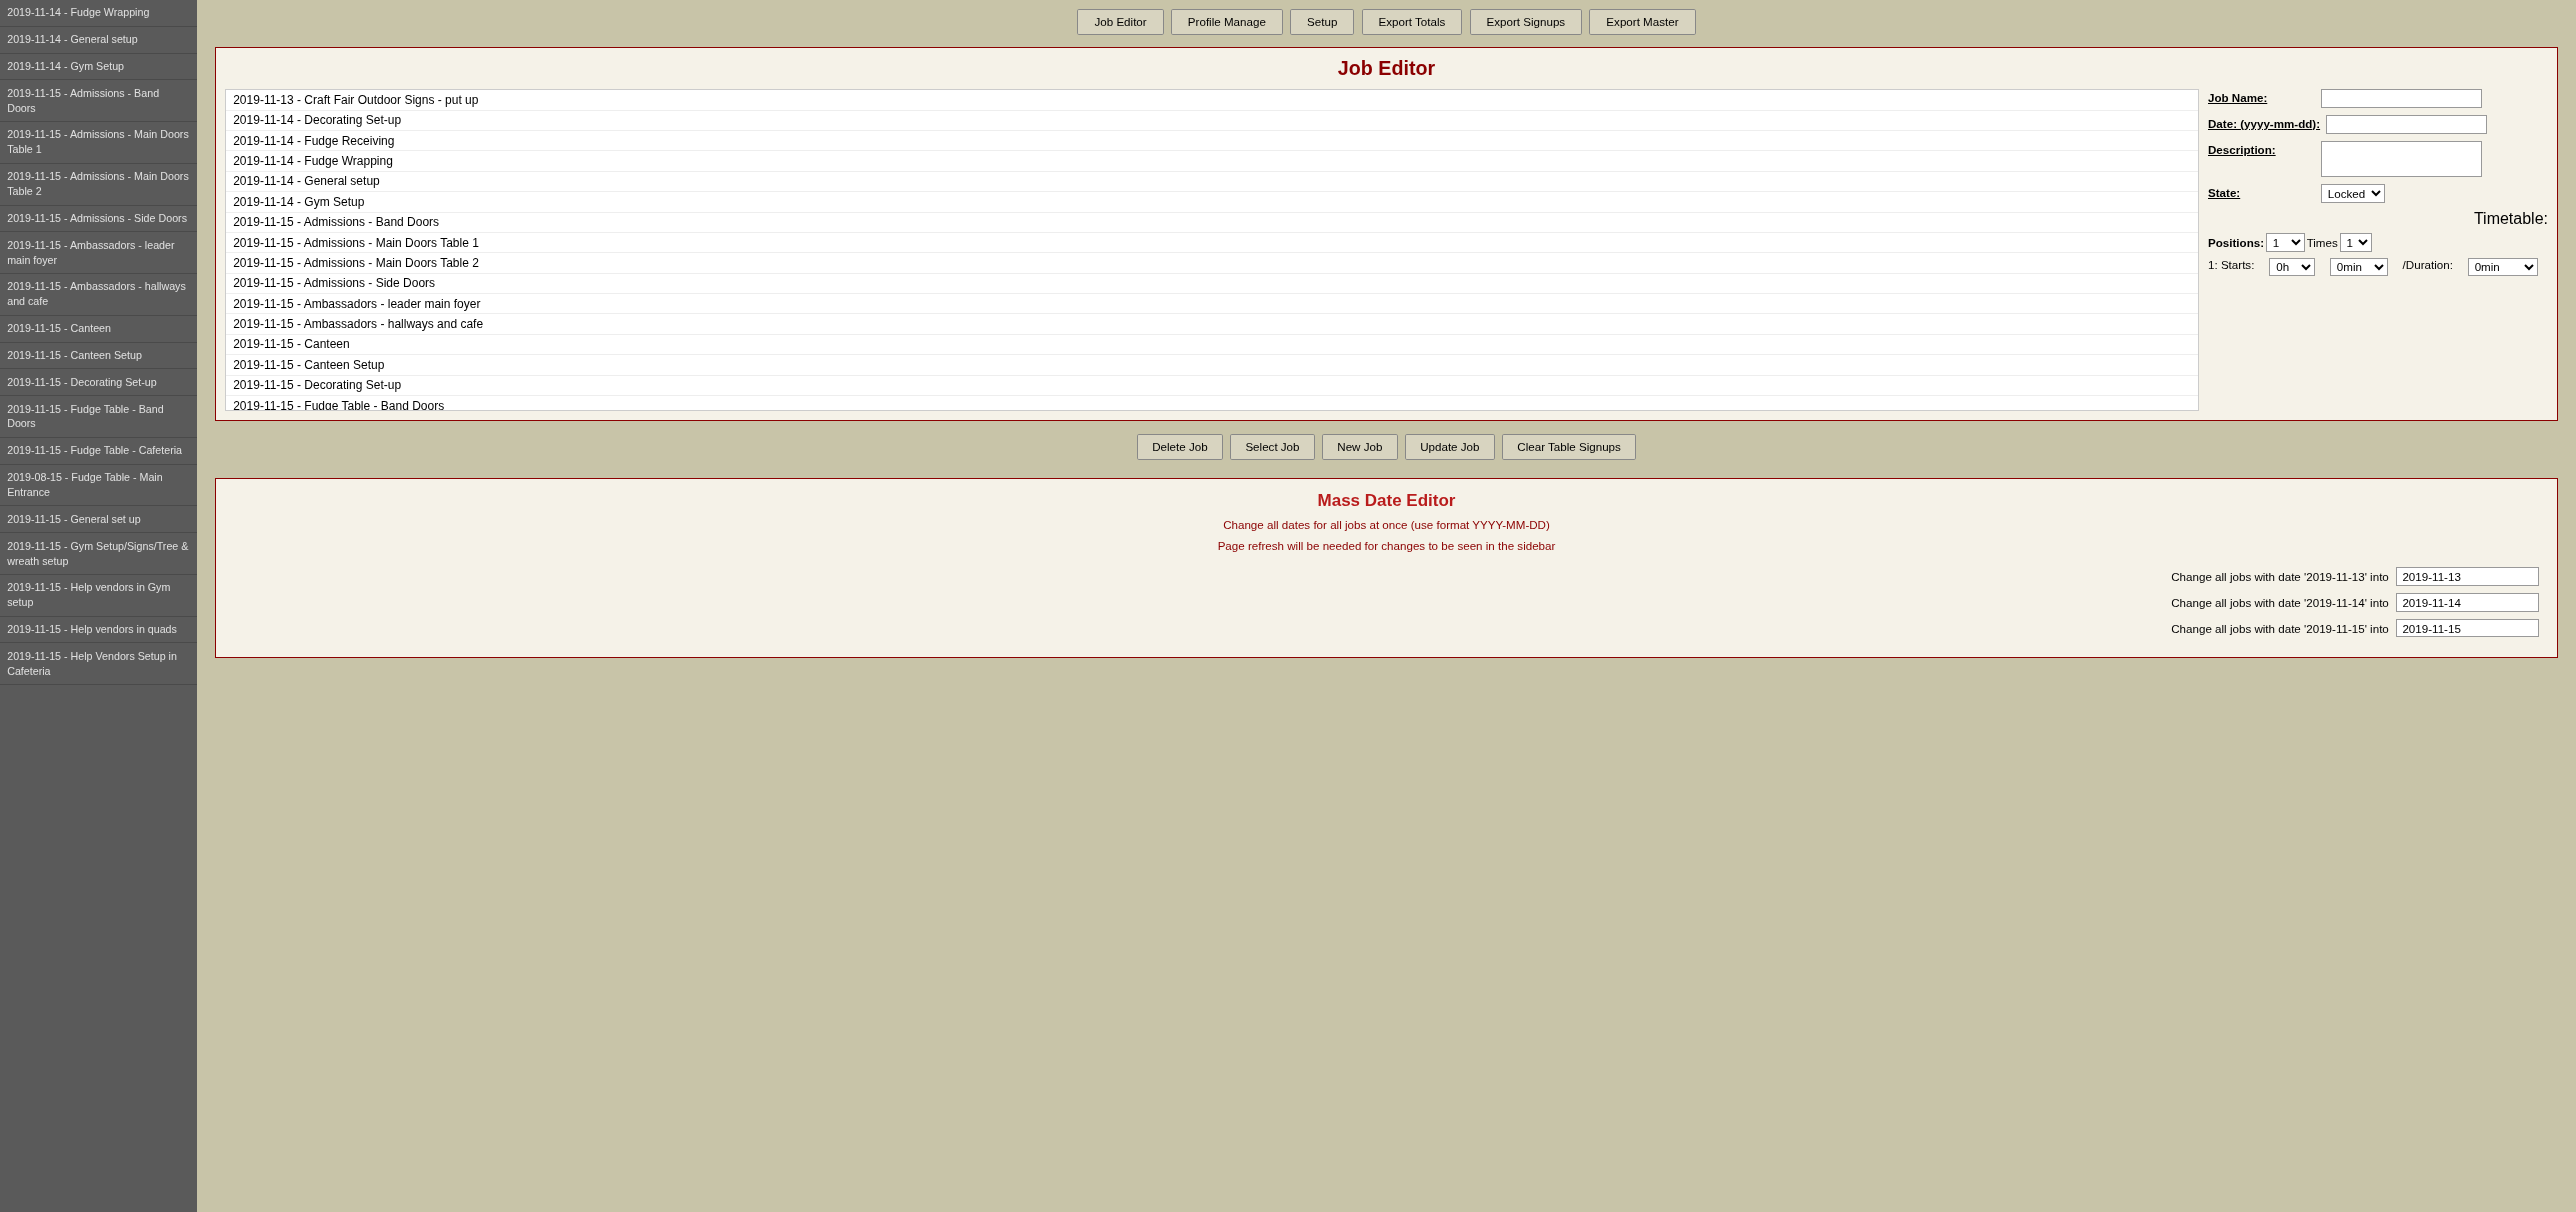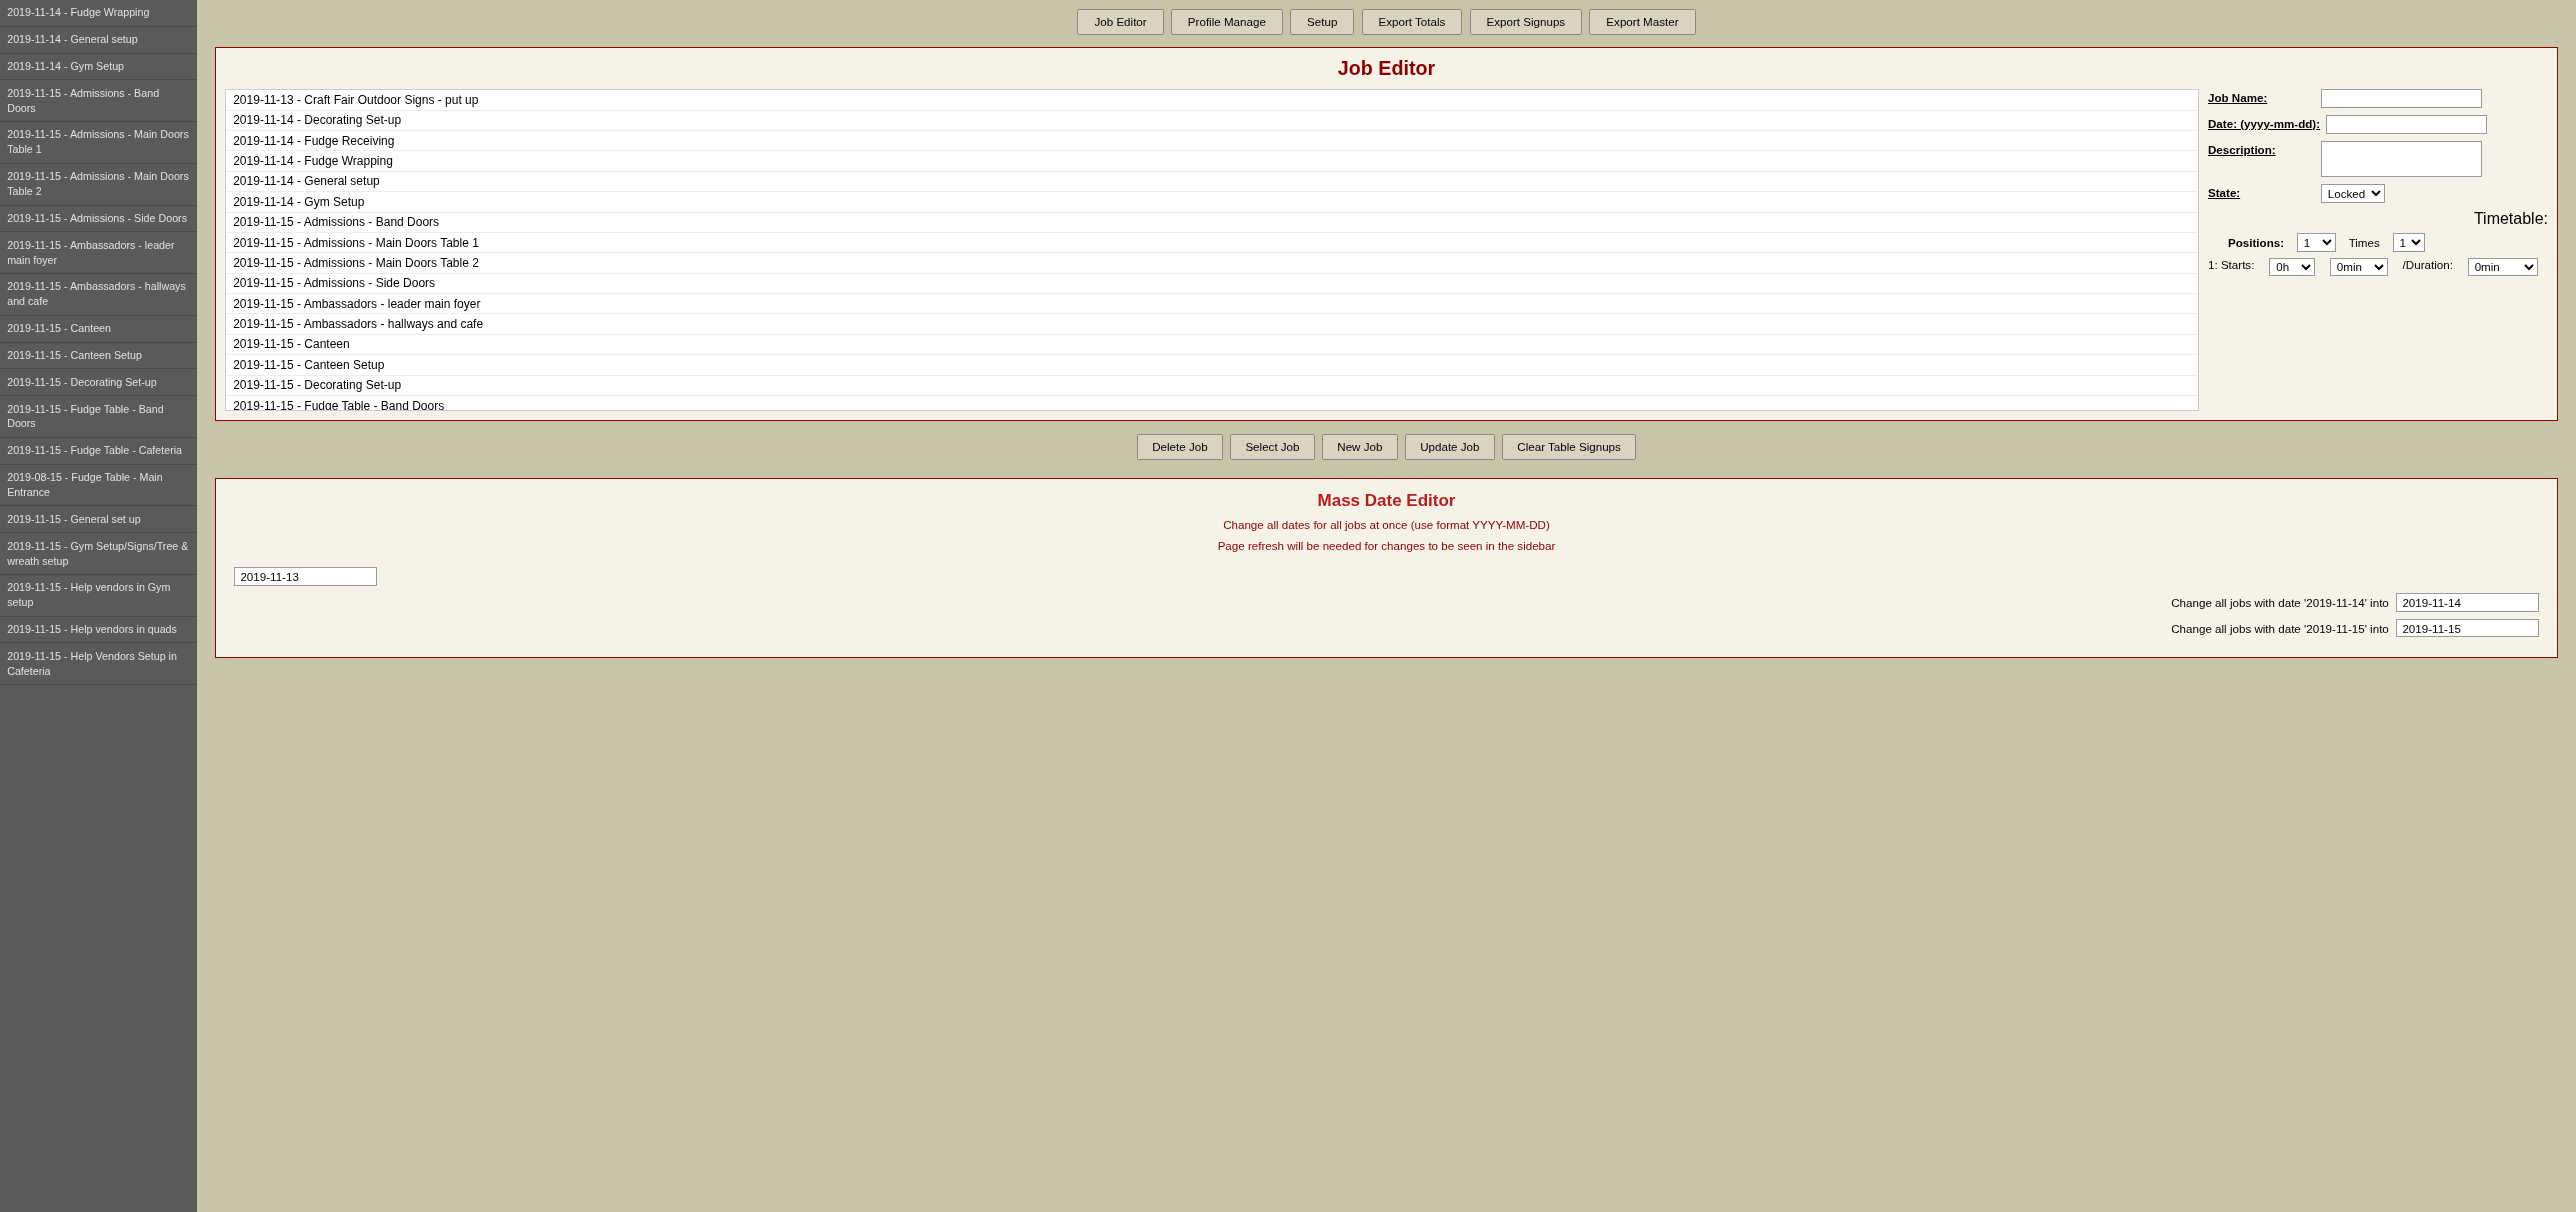--- a/index.html
+++ b/index.html
@@ -129,24 +129,23 @@
 
     .timetable-label {
       text-align: right;
       font-size: 16px;
       margin-bottom: 5.4px;
     }
 
     .positions-row {
       display: flex;
       align-items: center;
-      gap: 13px;
+      gap: 2px;
       margin-bottom: 5.4px;
       flex-wrap: wrap;
-      margin-left: 20px;
     }
     .positions-label {
       font-weight: bold;
     }
     select.small-select {
       padding: 0.9px 1.8px;
       font-size: 11.6px;
       border: 0.9px solid #999;
       background: white;
     }
@@ -344,20 +343,21 @@
     <button class="action-button">Update Job</button>
     <button class="action-button">Clear Table Signups</button>
   </div>
 
   <div id="mass-date-editor">
     <div id="mass-date-title">Mass Date Editor</div>
     <div class="mass-date-desc">Change all dates for all jobs at once (use format YYYY-MM-DD)</div>
     <div class="mass-date-desc" style="margin-top:-9px">Page refresh will be needed for changes to be seen in the sidebar</div>
     <div id="mass-date-rows">
         <div class="mass-date-row">
+          <span class="mass-date-row-label">Change all jobs with date '2019-11-13' into</span>
           <input type="text" class="mass-date-input" value="2019-11-13" style="">
         </div>
         <div class="mass-date-row">
           <span class="mass-date-row-label">Change all jobs with date '2019-11-14' into</span>
           <input type="text" class="mass-date-input" value="2019-11-14" style="">
         </div>
         <div class="mass-date-row">
           <span class="mass-date-row-label">Change all jobs with date '2019-11-15' into</span>
           <input type="text" class="mass-date-input" value="2019-11-15" style="">
         </div>

